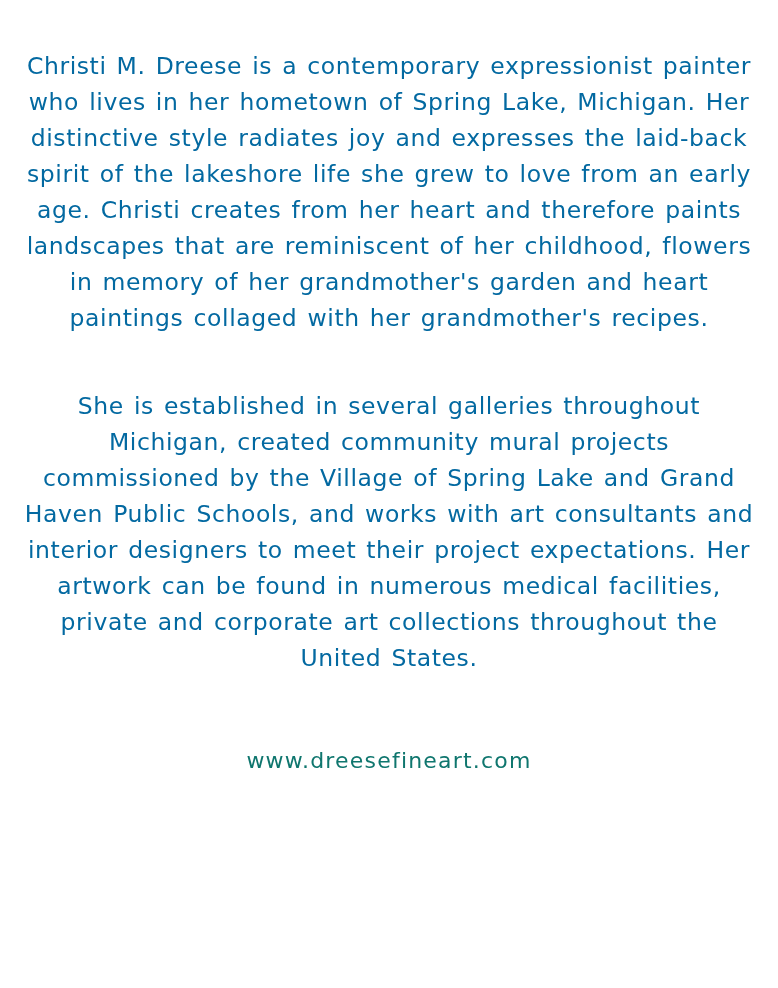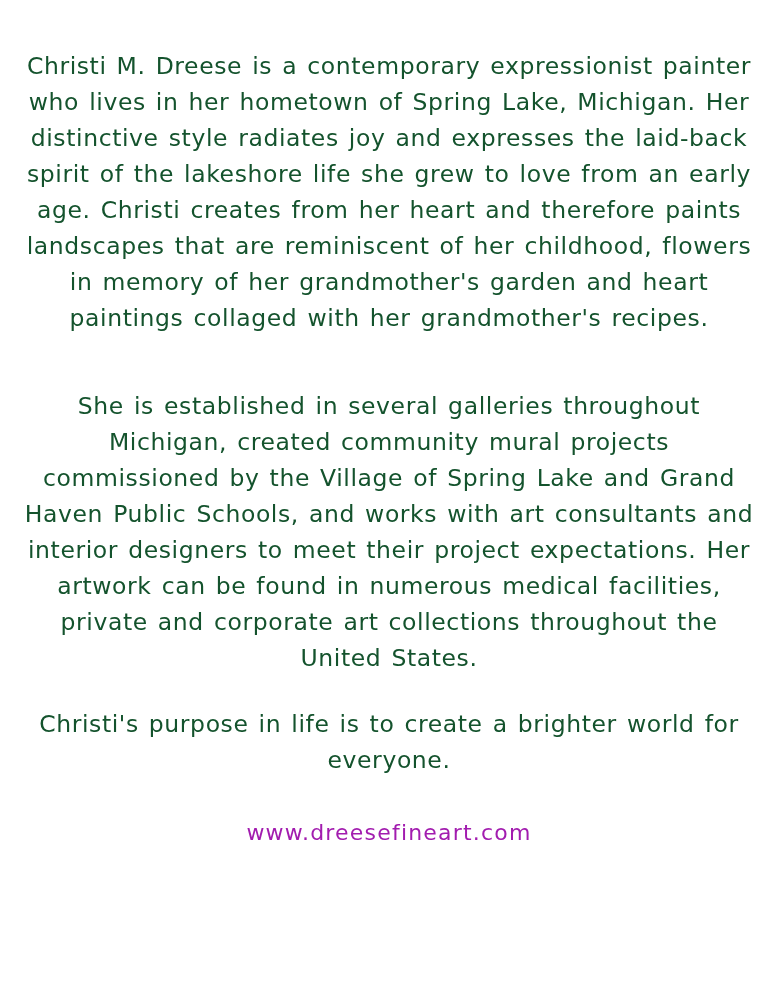--- a/index.html
+++ b/index.html
@@ -24,49 +24,48 @@
     align-items: center;
   }
   .bio-block {
     width: 734px;
     text-align: center;
     font-size: 23.5px;
     line-height: 36px;
     letter-spacing: 0.6px;
     word-spacing: 2px;
     font-weight: 400;
-    color: #14532d;
+    color: #0369a1;
   }
   .gap-1 { height: 26px; }
   .gap-2 { height: 26px; }
   .gap-3 { height: 30px; }
   .gap-4 { height: 40px; }
   .website {
     font-size: 22px;
     letter-spacing: 1.2px;
     line-height: 30px;
     text-align: center;
-    color: #a21caf;
+    color: #0f766e;
   }
 </style>
 </head>
 <body>
 
 <div class="page">
 
   <div class="bio-block">Christi M. Dreese is a contemporary expressionist painter who lives in her hometown of Spring Lake, Michigan. Her distinctive style radiates joy and expresses the laid-back spirit of the lakeshore life she grew to love from an early age. Christi creates from her heart and therefore paints landscapes that are reminiscent of her childhood, flowers in memory of her grandmother's garden and heart paintings collaged with her grandmother's recipes.</div>
 
   <div class="gap-1"></div>
 
 
   <div class="gap-2"></div>
 
   <div class="bio-block">She is established in several galleries throughout Michigan, created community mural projects commissioned by the Village of Spring Lake and Grand Haven Public Schools, and works with art consultants and interior designers to meet their project expectations.  Her artwork can be found in numerous medical facilities, private and corporate art collections throughout the United States.</div>
 
   <div class="gap-3"></div>
 
-  <div class="bio-block">Christi's purpose in life is to create a brighter world for everyone.</div>
 
   <div class="gap-4"></div>
 
   <div class="website">www.dreesefineart.com</div>
 
 </div>
 
 </body></html>

